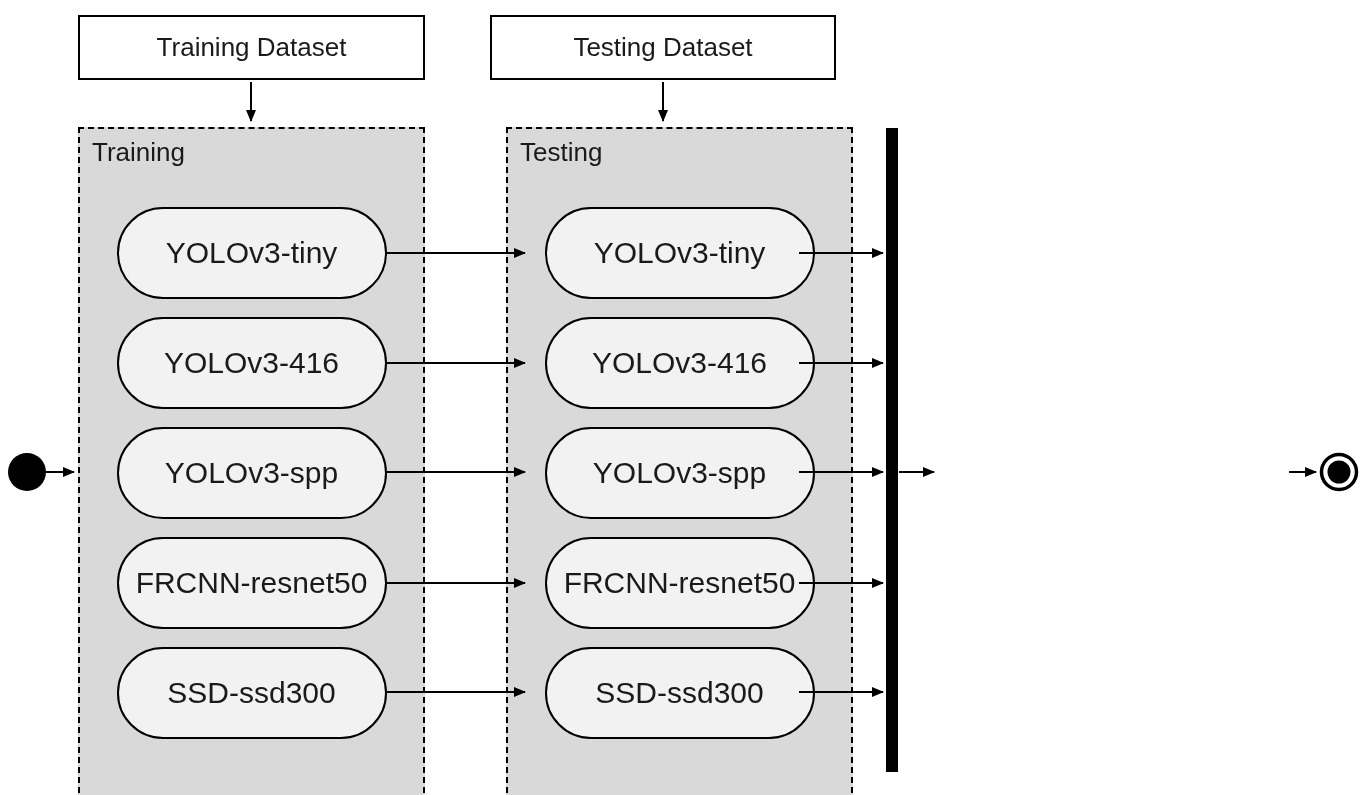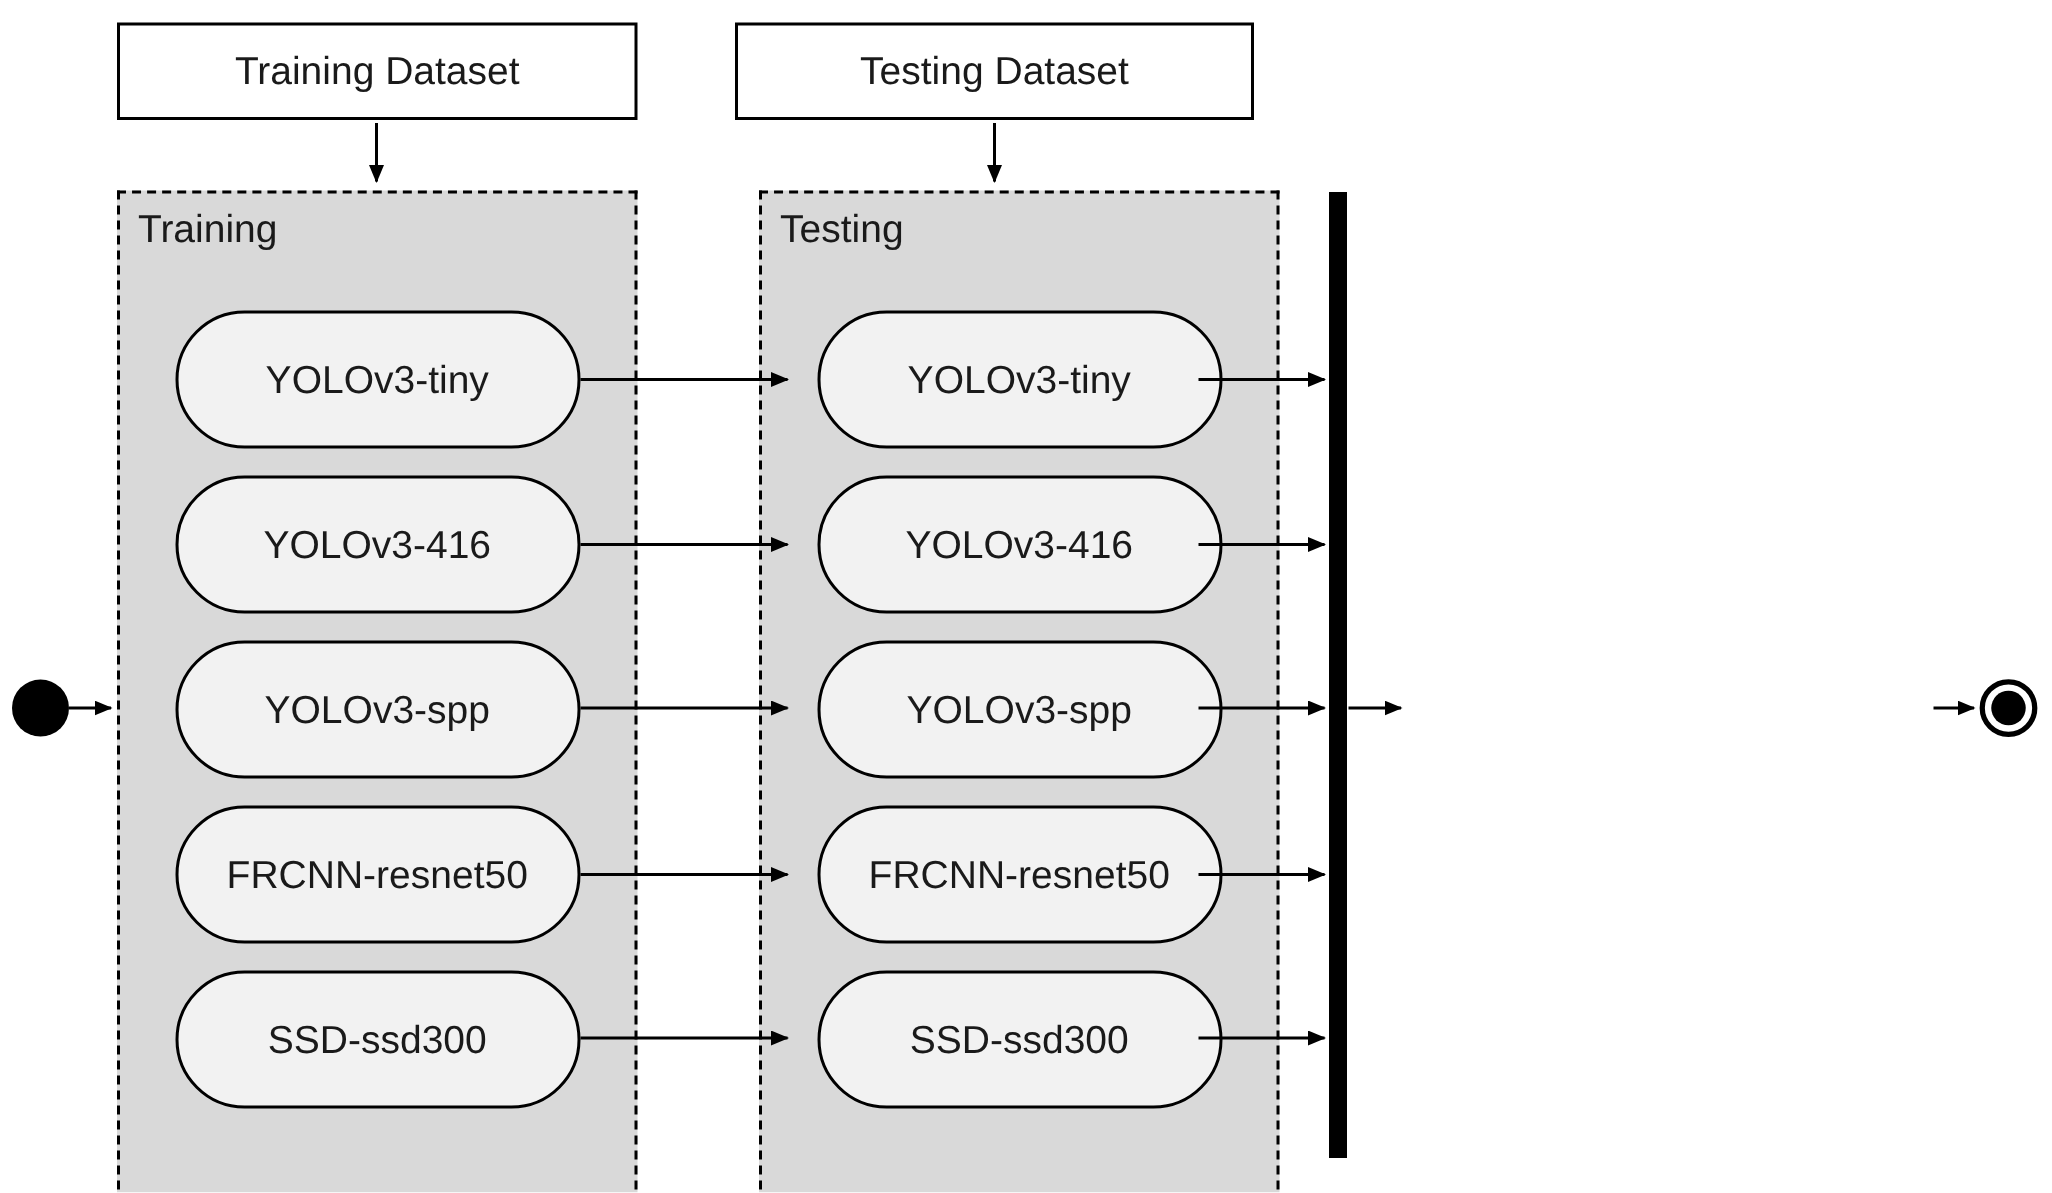--- a/index.html
+++ b/index.html
@@ -57,21 +57,21 @@
     transform: translateX(-50%);
     width: 270px;
     height: 92px;
     box-sizing: border-box;
     border: 2px solid var(--border);
     border-radius: 46px;
     background: var(--node-fill);
     display: flex;
     align-items: center;
     justify-content: center;
-    font-size: 26px;
+    font-size: 30px;
     white-space: nowrap;
   }
   .connectors {
     position: absolute;
     left: 0;
     top: 0;
     pointer-events: none;
   }
 </style>
 </head>

